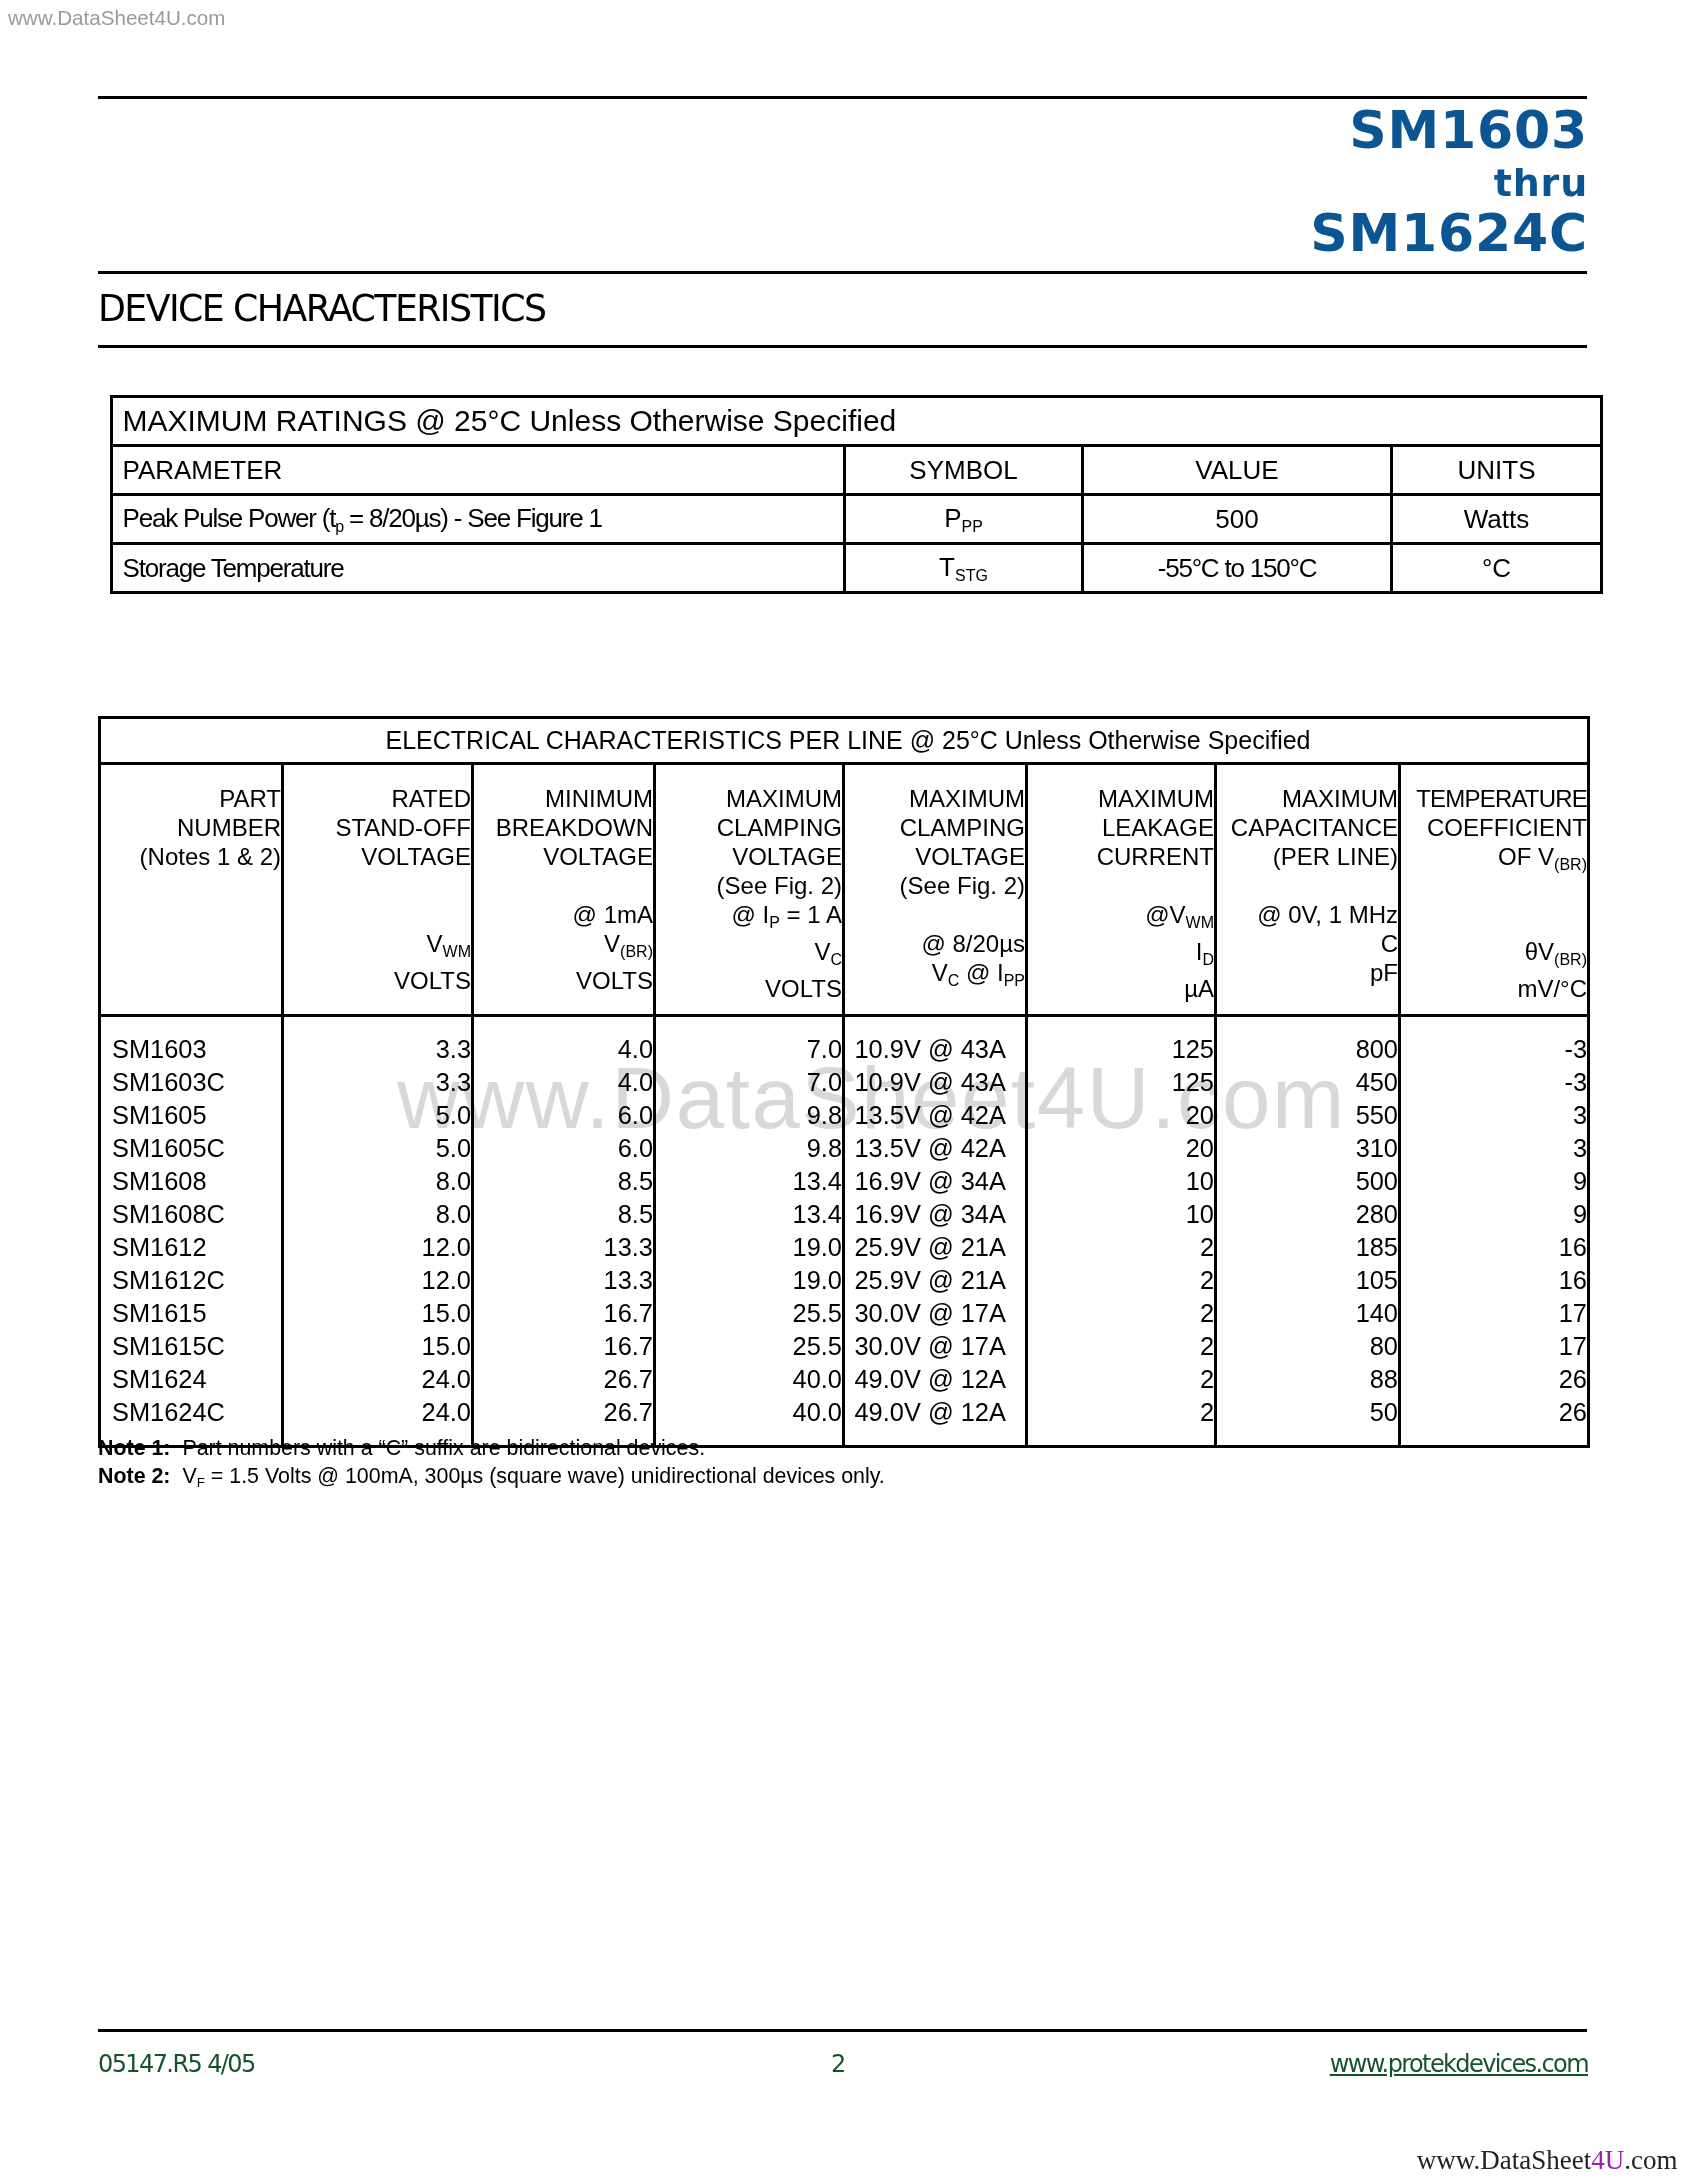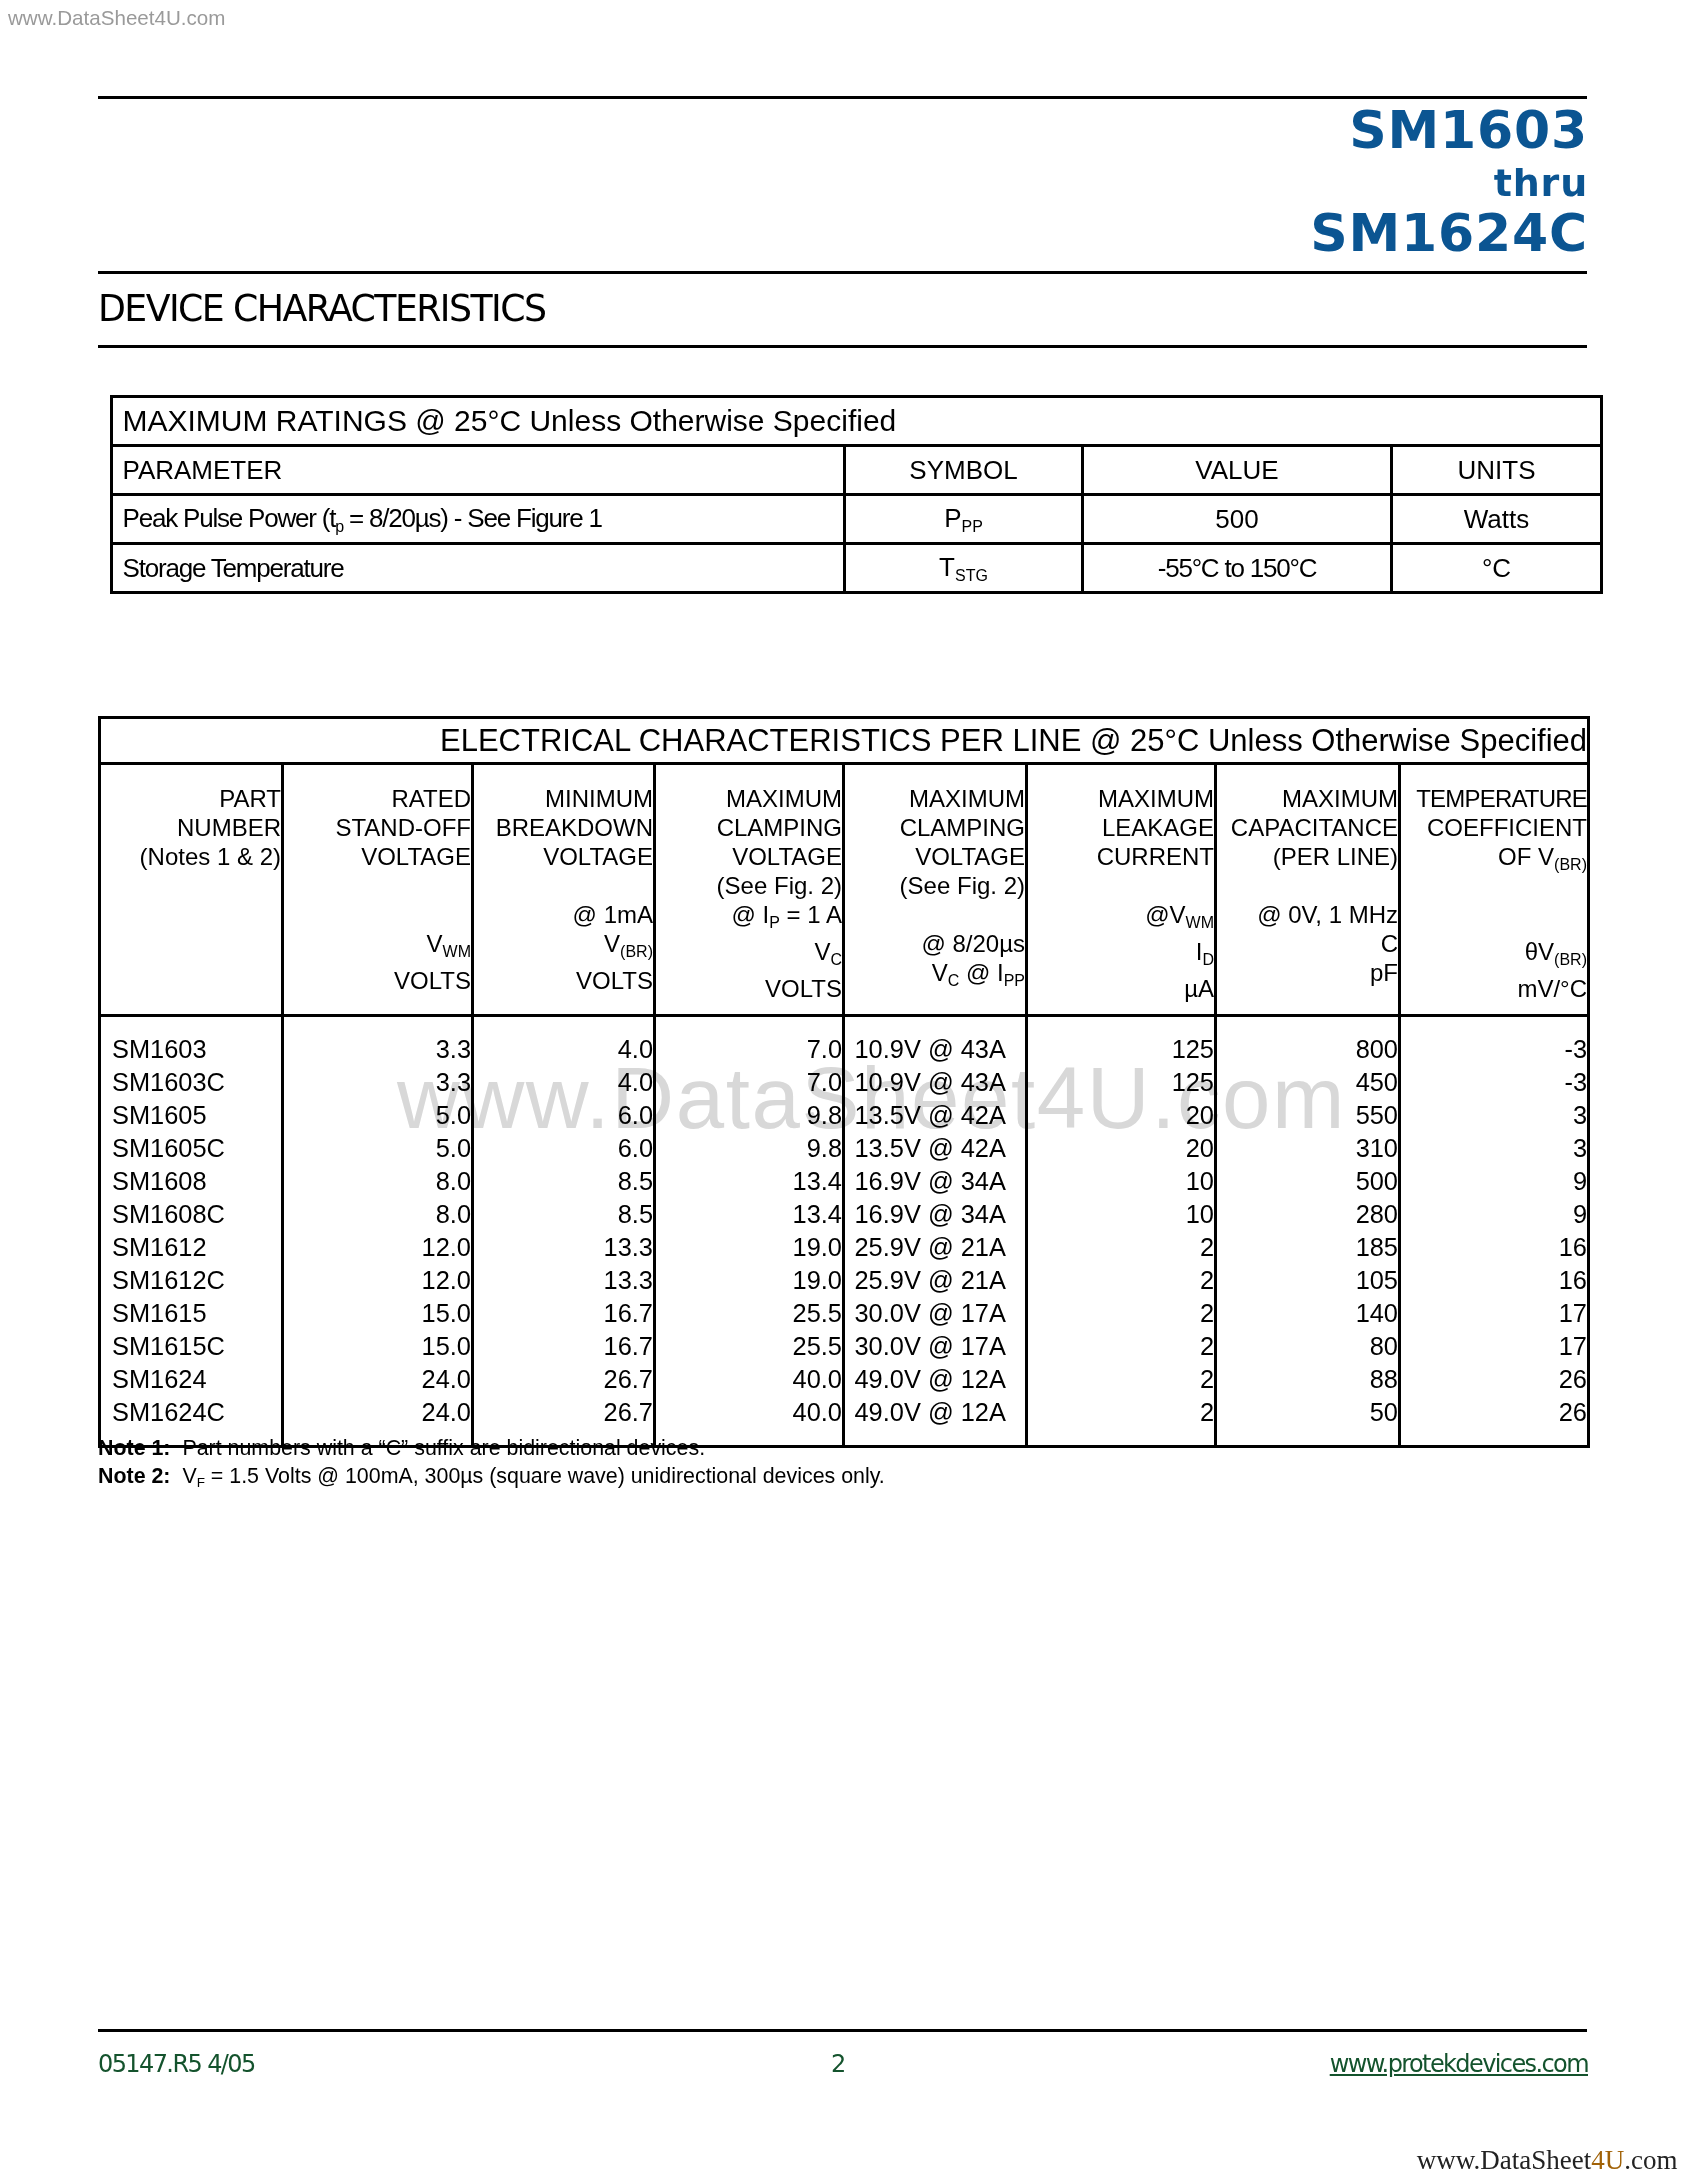--- a/index.html
+++ b/index.html
@@ -22,42 +22,42 @@
   .t1 { top:395px;margin-left:12px; }
   .t1 .title td { height:46px; font-size:30px; padding-left:9.5px; text-align:left; }
   .t1 .hdr td { height:46px; font-size:26px; text-align:center; }
   .t1 .hdr td.left { text-align:left; padding-left:9.5px; }
   .t1 .row td { height:46px; font-size:26px; text-align:center; }
   .t1 .row td.left { text-align:left; padding-left:9.5px; }
   .narrow { letter-spacing:-1.2px; }
   sub { font-size:16px; vertical-align:-4.8px; }
 
   .t2 { top:716px; }
-  .t2 .title td { height:43px; font-size:31px; padding-left:8px; text-align:right; }
+  .t2 .title td { height:43px; font-size:25px; padding-left:8px; text-align:center; }
   .t2 .hdr td { height:230px; font-size:24px; line-height:29px; text-align:right; vertical-align:top; padding-top:19px; }
   .t2 .body td { vertical-align:top; font-size:25.4px; line-height:33px; text-align:right; padding-top:16px; padding-bottom:16px; border-top:3.2px solid #000; border-bottom:3.2px solid #000;}
   .t2 .body td.left { text-align:left; padding-left:11px; }
   .t2 .body td.left2 { text-align:left; padding-left:9.5px; }
   .line { display:block; white-space:nowrap; }
   .gap { display:block; height:29px; }
 
   .watermark { position:absolute; left:397px; top:1048px; font-size:87px; color:#d8d8d8;
                letter-spacing:1.6px; pointer-events:none; z-index:0; white-space:nowrap; }
   table, .notes { z-index:1; }
   .notes { position:absolute; left:98px; top:1434px; font-size:21.4px; line-height:28px; }
   .notes b { font-weight:bold; }
   .notes .sub2 { font-size:13.5px; vertical-align:-4px; }
 
   .footer { position:absolute; top:2050px; font-size:24px; color:#14532d;
             font-family:"DejaVu Sans", sans-serif; letter-spacing:-1.6px; }
   .f-left { left:98px; }
   .f-mid { left:831px; }
   .f-right { right:99px; text-decoration:underline; }
   .wm-bottom { right:9.5px; top:2145px; font-size:27px; font-family:"Liberation Serif", serif; color:#222; }
-  .wm-bottom .accent { color:#a16207; }
+  .wm-bottom .accent { color:#a21caf; }
 </style>
 </head>
 <body>
 
 <div class="abs wm-top">www.DataSheet4U.com</div>
 
 <div class="rule" style="top:96px;height:3.2px;"></div>
 <div class="brand brand-1">SM1603</div>
 <div class="brand brand-2">thru</div>
 <div class="brand brand-3">SM1624C</div>

